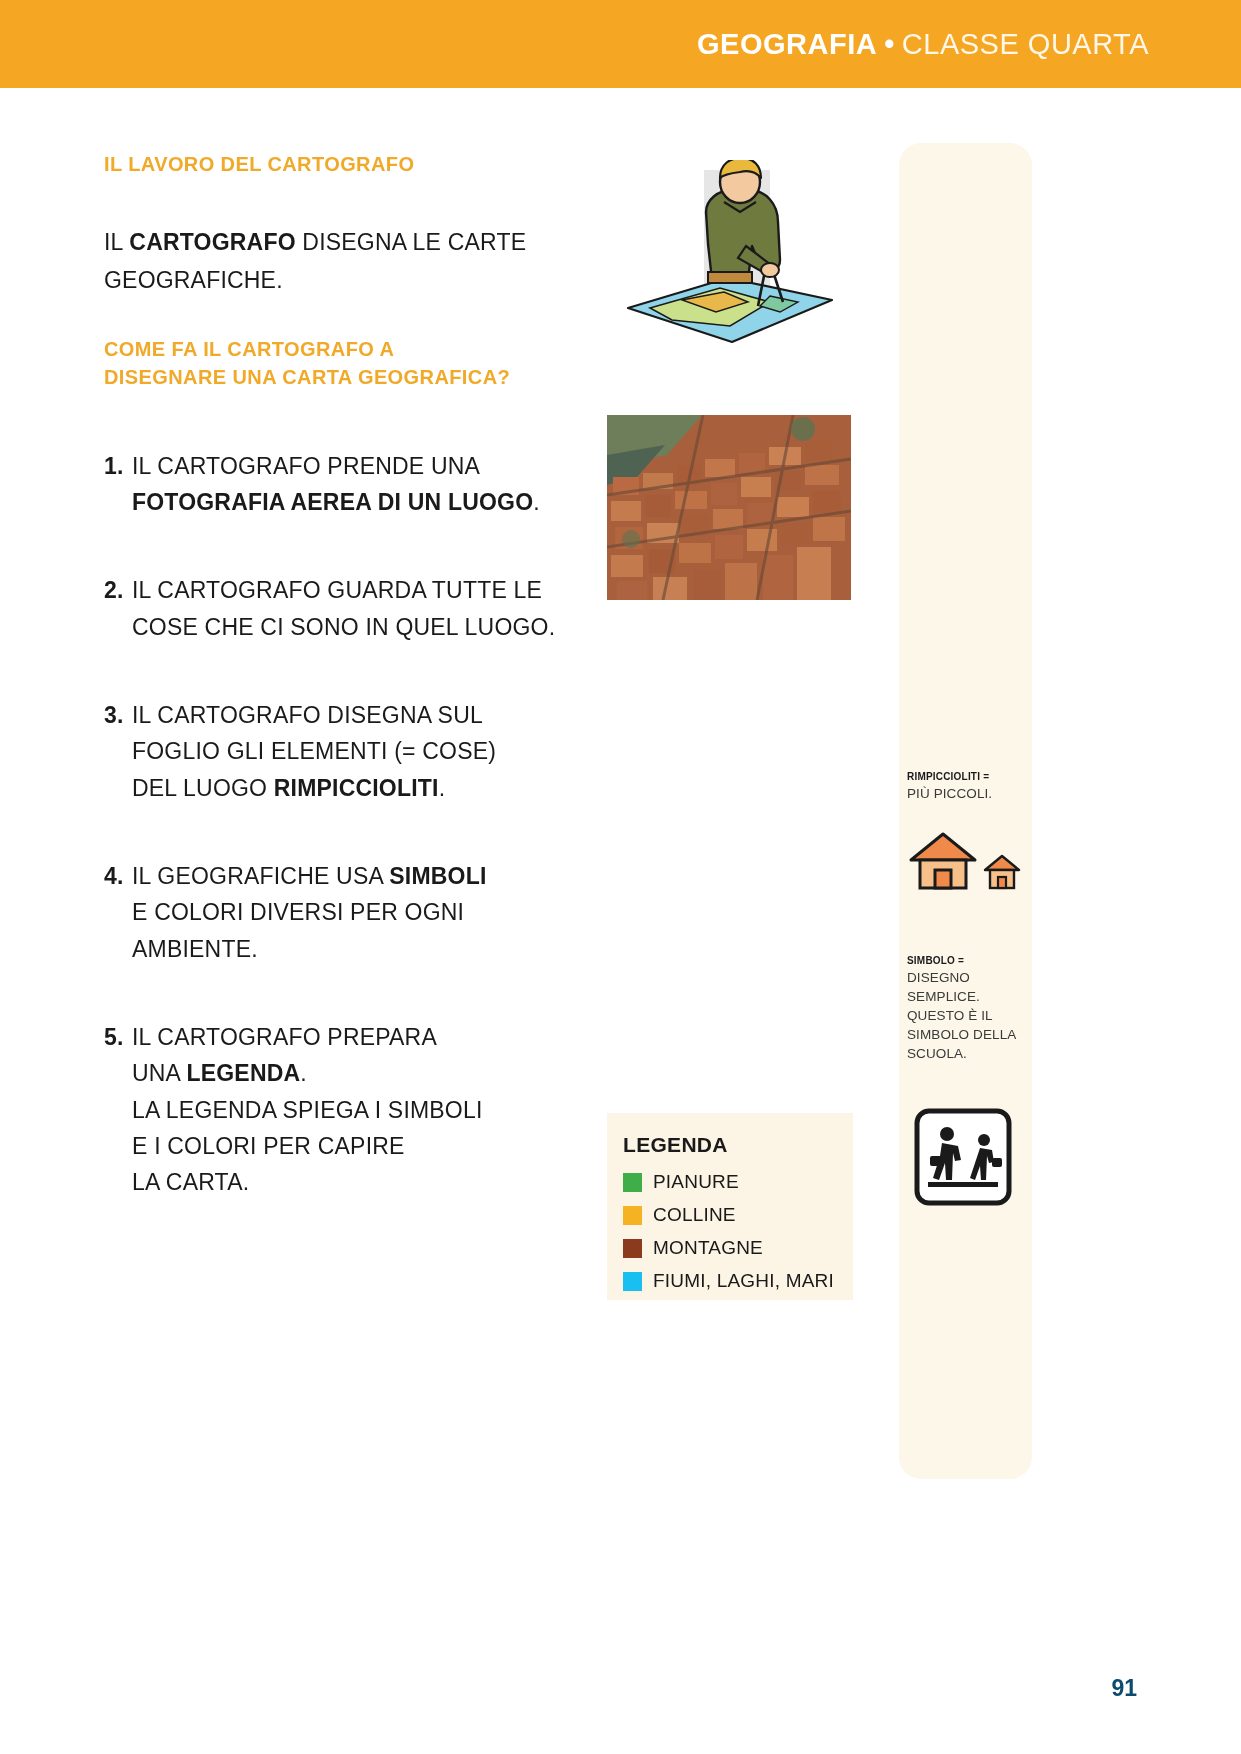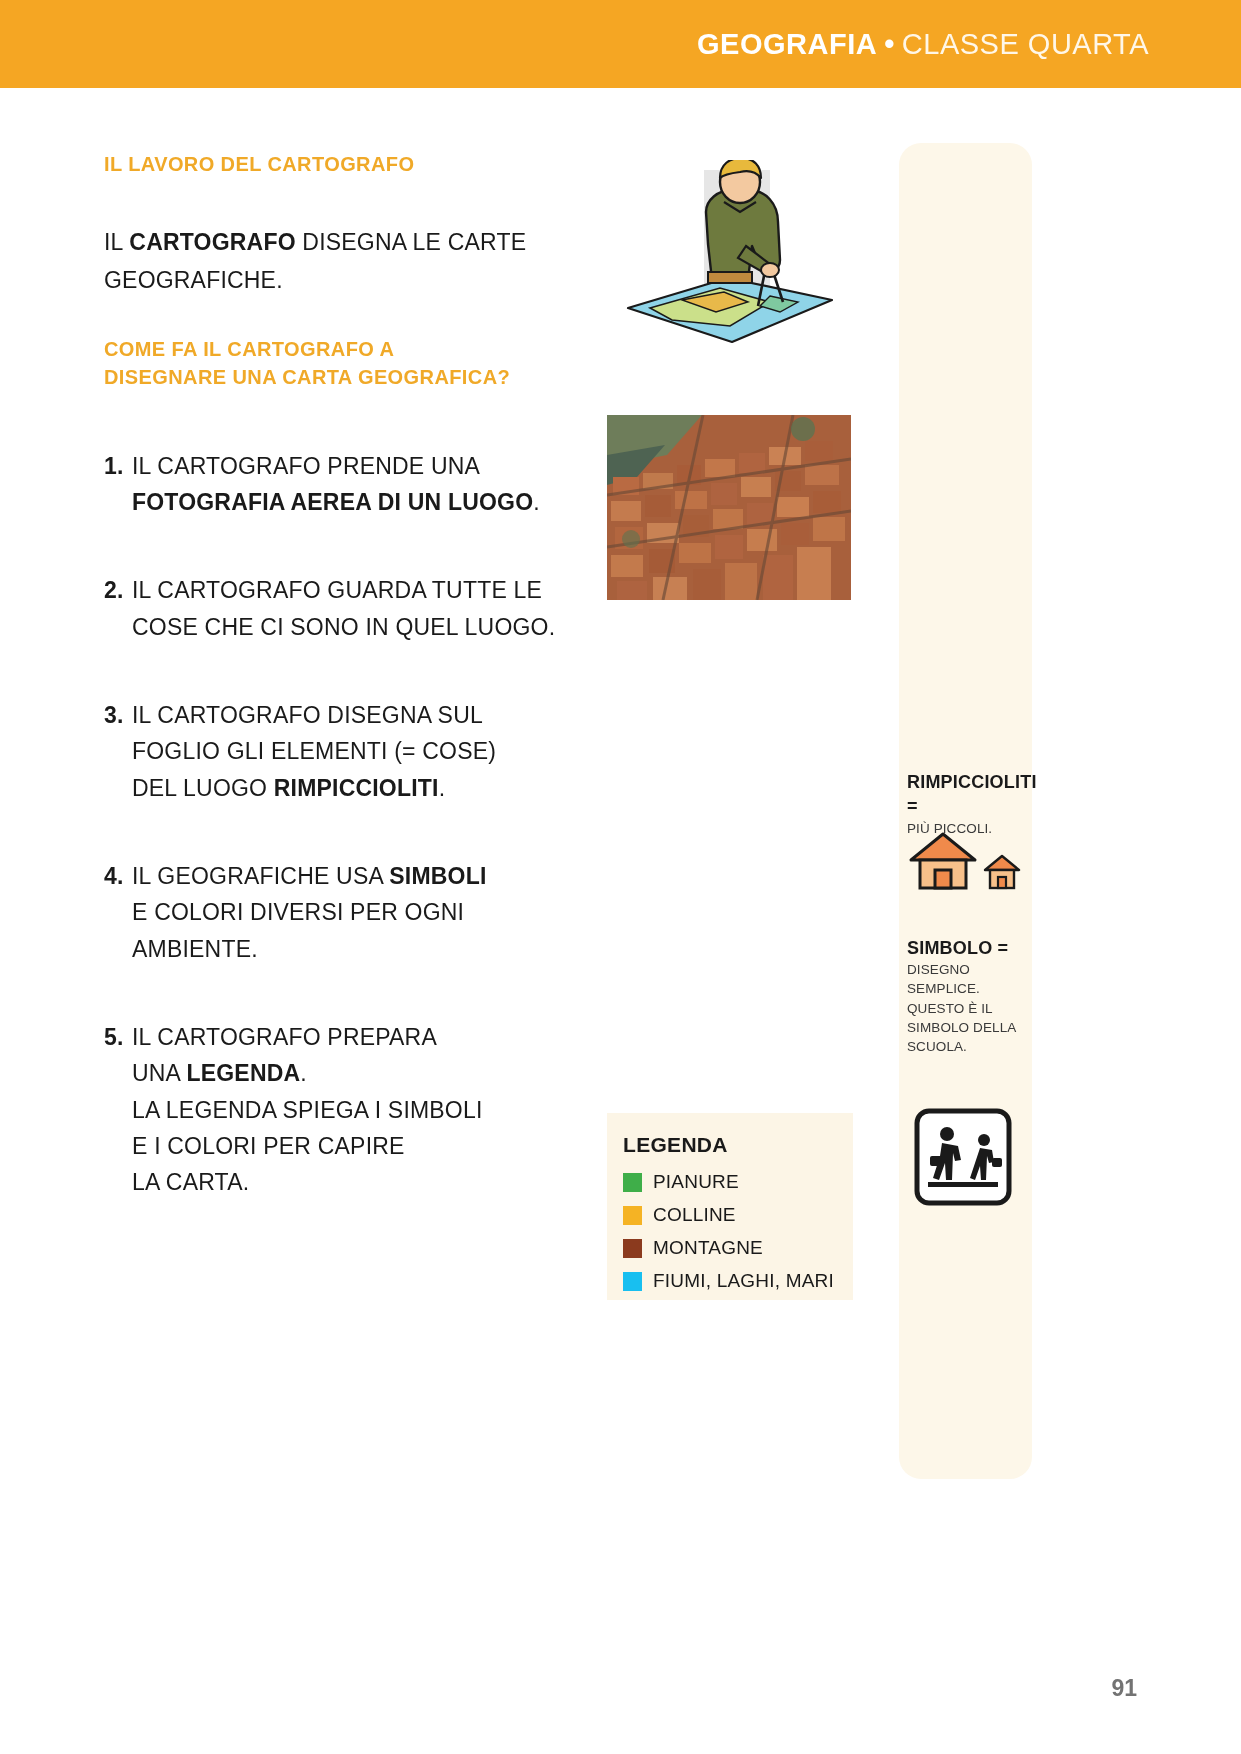--- a/index.html
+++ b/index.html
@@ -64,32 +64,32 @@
   .legenda-row { display: flex; align-items: center; margin-bottom: 11px; }
   .sw { width: 19px; height: 19px; flex: 0 0 19px; margin-right: 11px; }
   .legenda-label { font-size: 19px; color: #1A1A1A; letter-spacing: .2px; white-space: nowrap; text-align: center; }
 
   
   .sidebar {
     position: absolute; left: 899px; top: 143px; width: 133px; height: 1336px;
     background: #FDF7E9; border-radius: 22px;
   }
   .side-block { position: absolute; left: 8px; width: 120px; }
-  .side-term { font-weight: bold; font-size: 18px; color: #1A1A1A; letter-spacing: .2px;
+  .side-term { font-weight: bold; font-size: 10px; color: #1A1A1A; letter-spacing: .2px;
                line-height: 1.35; }
   .side-def { font-size: 13.5px; color: #3A3A3A; line-height: 1.42; letter-spacing: .1px; }
   .side-block-1 { top: 627px; }
-  .side-block-2 { top: 793px; }
+  .side-block-2 { top: 811px; }
   .houses { position: absolute; left: 6px; top: 683px; width: 124px; height: 66px; }
   .school-sign { position: absolute; left: 15px; top: 965px; width: 98px; height: 98px; }
 
   
   .page-num {
     position: absolute; right: 104px; bottom: 52px;
-    font-size: 23px; font-weight: bold; color: #737373; text-align: right;
+    font-size: 23px; font-weight: bold; color: #0c4a6e; text-align: right;
   }
 </style>
 </head>
 <body>
 
 <div class="page">
 
   <div class="header-band">
     <div class="header-title">
       <span class="bold">GEOGRAFIA</span><span class="dot">•</span><span class="light">CLASSE QUARTA</span>

